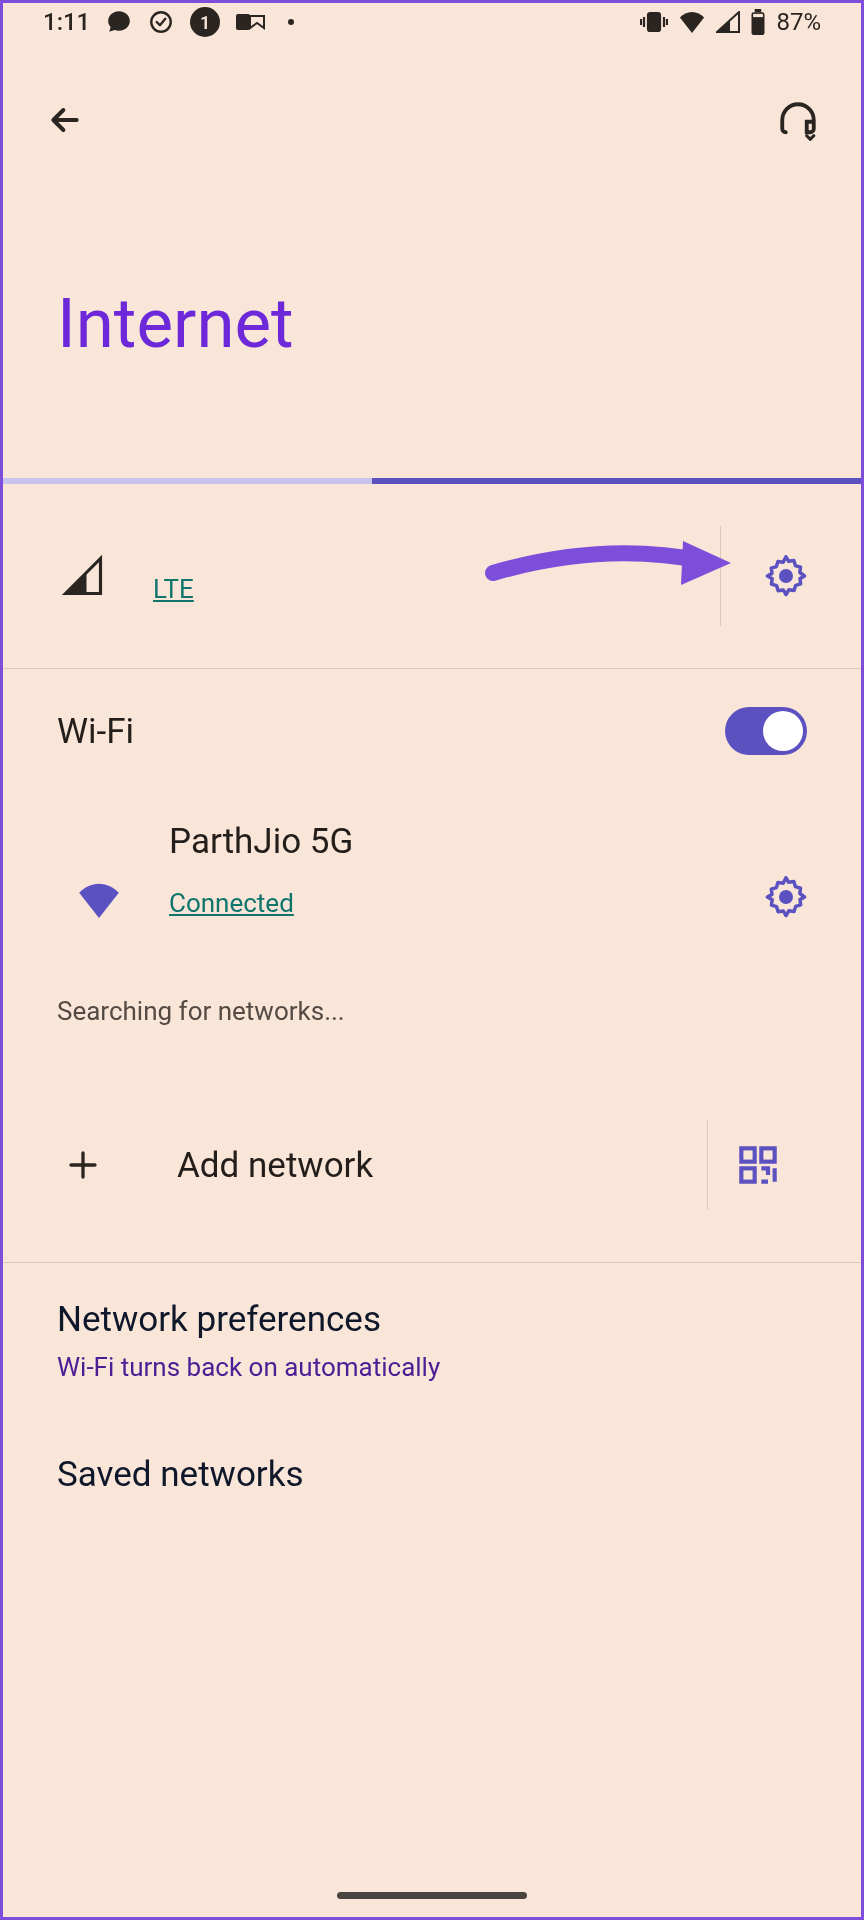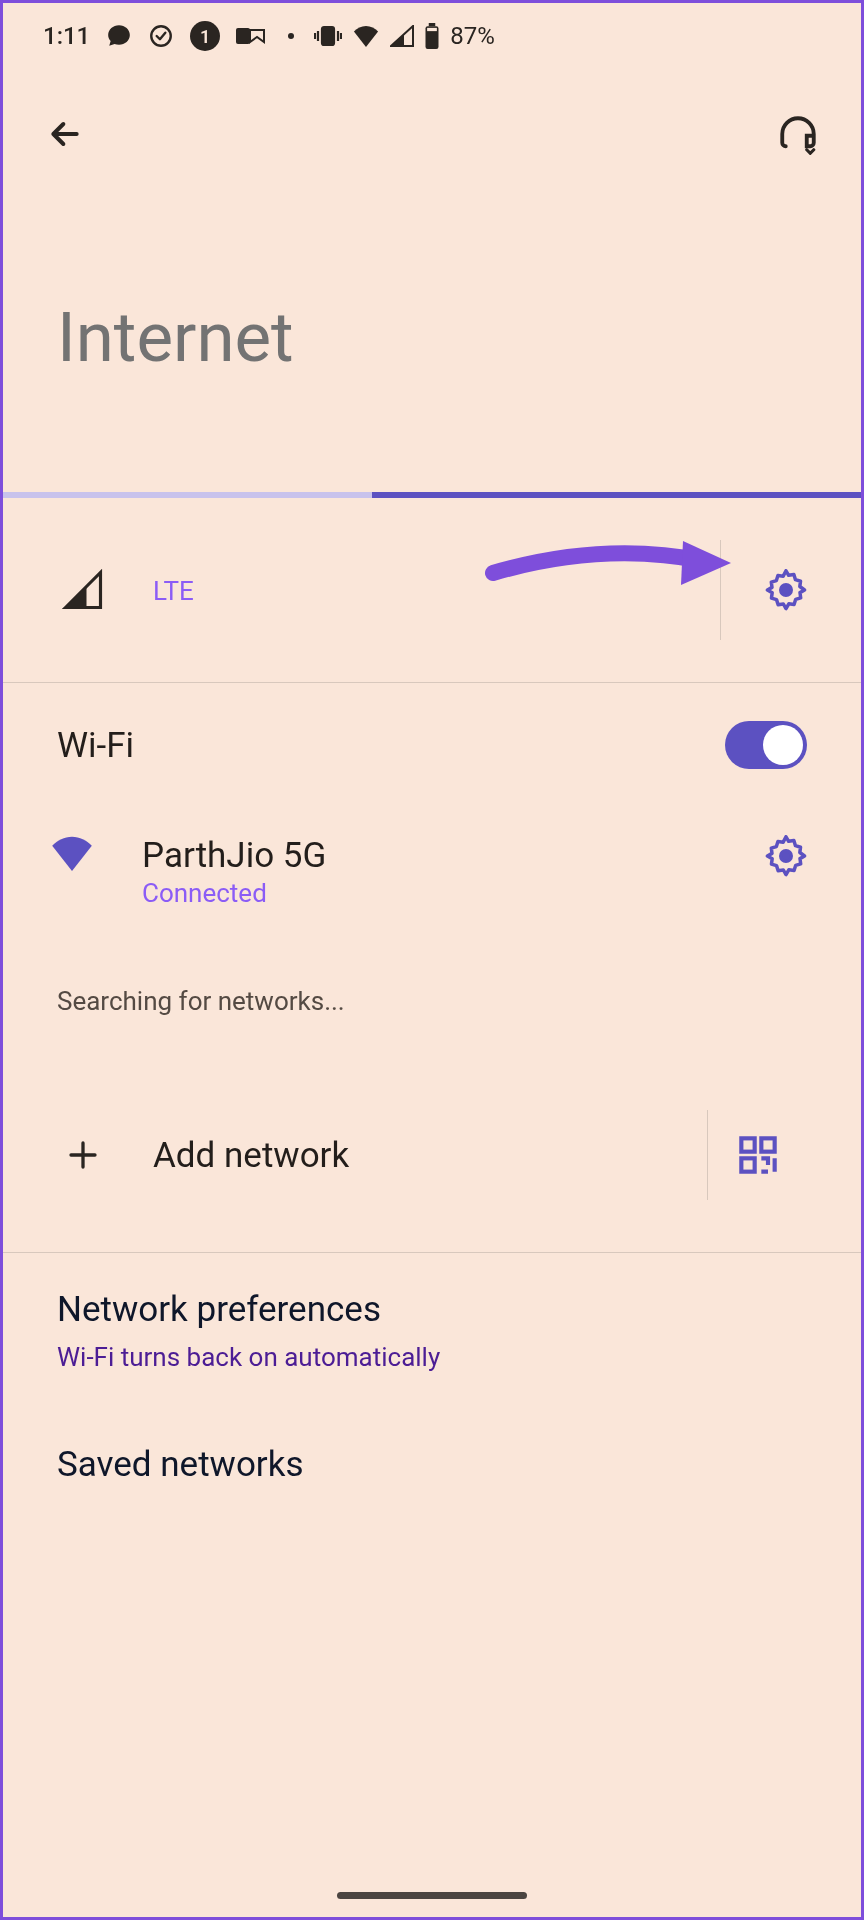--- a/index.html
+++ b/index.html
@@ -8,41 +8,42 @@
       height: 1920px;
       margin: 0 auto;
       background: #fae6d9;
       font-family: -apple-system, BlinkMacSystemFont, "Segoe UI", Roboto, sans-serif;
       position: relative;
       overflow: hidden;
       border: 3px solid #7e4edb;
     }
     .status-bar {
       display: flex;
-      align-items: center;
-      padding: 18px 40px 14px 40px;
+      justify-content: space-between;
+      align-items: center;
+      padding: 4px 40px 14px 40px;
       color: #2a2521;
       font-size: 24px;
       gap: 20px;
     }
     .status-left { display: flex; align-items: center; gap: 16px; }
     .status-right { display: flex; align-items: center; gap: 10px; }
     .status-time { font-weight: 500; }
     .status-icon { display: inline-flex; }
     .topbar {
       display: flex;
       justify-content: space-between;
       align-items: center;
       padding: 48px 42px 40px 42px;
     }
     .back-arrow svg, .help-icon svg { stroke: #2a2521; }
     .page-title {
       font-size: 69px;
       font-weight: 400;
-      color: #737373;
+      color: #6d28d9;
       padding: 98px 0 114px 54px;
     }
     .progress-bar {
       height: 6px;
       background: #c8c2ec;
       position: relative;
     }
     .progress-bar-fill {
       position: absolute;
       top: 0; height: 6px;
@@ -50,46 +51,47 @@
       left: 43%; right: 0;
     }
     .cell-row {
       display: flex;
       align-items: center;
       padding: 42px 54px;
     }
     .row-icon { width: 52px; display: flex; justify-content: center; margin-right: 44px; }
     .row-text { flex: 1; }
     .row-title { font-size: 35px; color: #231e1b; }
-    .row-subtitle { font-size: 26px; color: #8b5cf6; margin-top: 2px; }
+    .row-subtitle { font-size: 26px; color: #0f766e; margin-top: 26px; text-decoration: underline; }
     .row-action { display: flex; align-items: center; }
     .divider { height: 1px; background: #d8c8bd; margin: 0; }
     .wifi-header {
       display: flex;
       align-items: center;
       justify-content: space-between;
       padding: 38px 54px 20px 54px;
     }
     .wifi-label { font-size: 35px; color: #231e1b; }
     .toggle {
       width: 82px; height: 48px; border-radius: 24px;
       background: #5c51c1; position: relative;
     }
     .toggle-knob {
       position: absolute; width: 40px; height: 40px; border-radius: 50%;
       background: #fff; top: 4px; right: 4px;
     }
-    .wifi-item { padding: 46px 54px 36px 43px; display: flex; align-items: flex-start; }
+    .wifi-item { padding: 46px 54px 36px 70px; display: flex; align-items: flex-end; }
     .wifi-icon-wrap { width: 52px; margin-right: 44px; display: flex; justify-content: center; }
     .searching {
       font-size: 26px; color: #544a43; padding: 42px 0 42px 54px;
     }
     .add-network {
       display: flex; align-items: center;
       padding: 52px 54px;
+      gap: 24px;
     }
     .plus-wrap { width: 52px; display: flex; justify-content: center; margin-right: 44px; }
     .add-label { font-size: 35px; color: #231e1b; flex: 1; }
     .qr-wrap {
       width: 100px; display: flex; justify-content: center; align-items: center;
       border-left: 1px solid #d8c8bd; height: 90px;
     }
     .pref-item { padding: 36px 54px; }
     .pref-title { font-size: 35px; color: #0f172a; }
     .pref-sub { font-size: 26px; color: #4c1d95; margin-top: 12px; }

